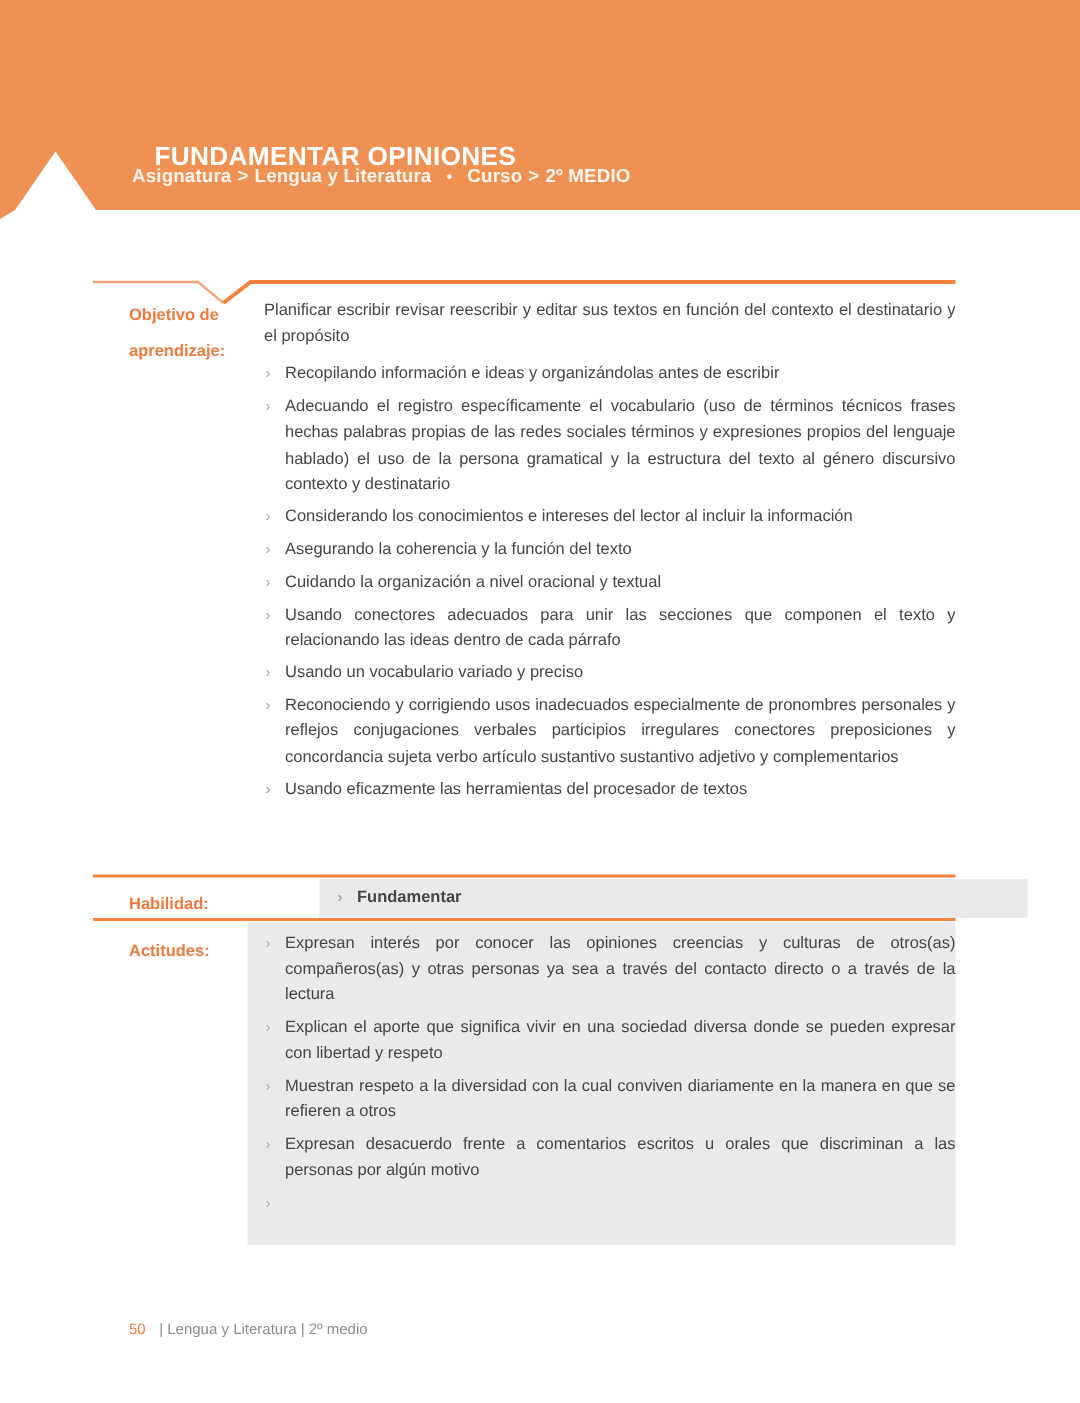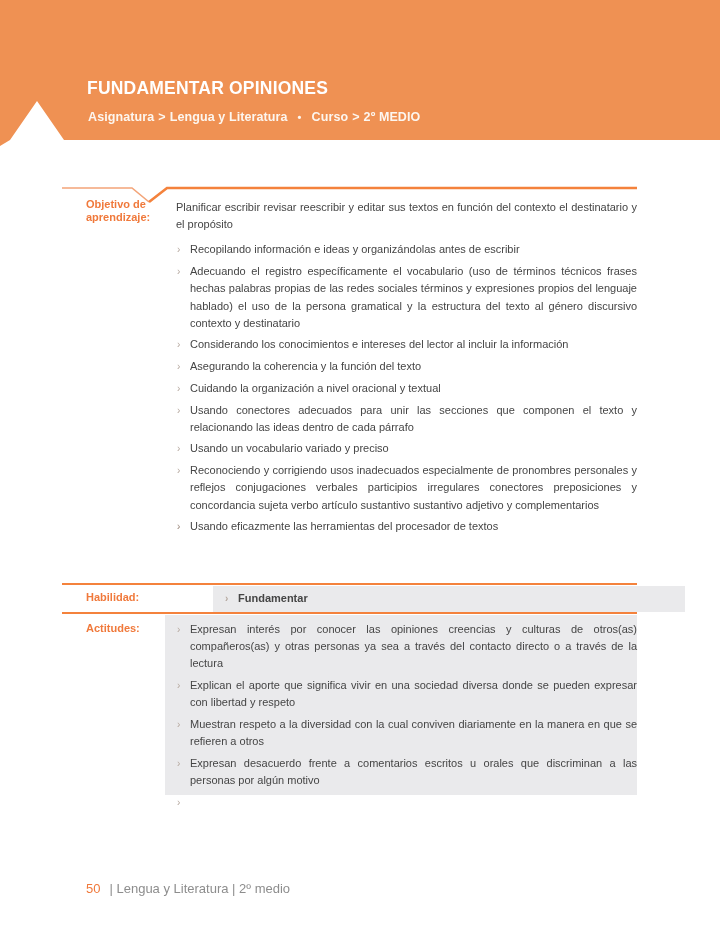--- a/index.html
+++ b/index.html
@@ -4,40 +4,40 @@
 <style>
   html,body{margin:0;padding:0;}
   body{
     width:720px;height:935px;position:relative;background:#ffffff;
     font-family:"Liberation Sans","DejaVu Sans",sans-serif;
     color:#454545;overflow:hidden;
   }
   
   .band-svg{position:absolute;top:0;left:0;display:block;}
   .hdr-title{
-    position:absolute;left:87px;top:78px;margin:0;
+    position:absolute;left:87px;top:78px;margin:16px;
     font-size:17.5px;font-weight:bold;letter-spacing:.2px;color:#ffffff;
   }
   .hdr-crumbs{
     position:absolute;left:88px;top:110px;
     font-size:12.5px;font-weight:bold;color:#fdf6ef;letter-spacing:.1px;
   }
   .hdr-crumbs .sep{margin:0 4px;}
   .hdr-crumbs .dot{margin:0 10px;font-size:11px;}
   
   .divider-svg{position:absolute;top:184px;left:0;display:block;}
   
   .rule{position:absolute;left:62px;width:575px;height:2px;background:#f4823c;}
   .rule-1{top:583px;}
   .rule-2{top:612px;}
   
   .section{position:absolute;left:0;width:720px;display:flex;box-sizing:border-box;}
   .sec-label{
     width:165px;box-sizing:border-box;padding-left:86px;flex:none;
-    font-size:11px;line-height:13px;font-weight:bold;color:#f0793b;
+    font-size:11px;line-height:24px;font-weight:bold;color:#f0793b;
   }
   .sec-content{
     width:472px;box-sizing:border-box;flex:none;
     font-size:11px;line-height:17.2px;color:#454545;
   }
   .sec-objetivo{top:198px;}
   .sec-objetivo .sec-content{padding-left:11px;}
   .oa-line{margin:0;}
   .oa-code{font-weight:bold;margin-right:4px;}
   .desc{margin:1px 0 0 0;text-align:justify;}
@@ -46,27 +46,27 @@
     position:relative;padding-left:14px;margin:0 0 4.5px 0;text-align:justify;
   }
   .bullet-glyph{
     position:absolute;left:1px;top:0;color:#b5a89f;font-size:10px;line-height:17px;
   }
   .sec-habilidad{top:586px;height:26px;gap:48px;}
   .sec-habilidad .sec-label{padding-top:5px;}
   .sec-habilidad .sec-content{background:#eaeaec;padding:4px 0 0 11px;}
   .sec-habilidad ul.bullets{margin:0;}
   .sec-habilidad li{font-weight:bold;margin:0;}
-  .sec-actitudes{top:615px;height:180px;}
+  .sec-actitudes{top:615px;height:215px;}
   .sec-actitudes .sec-label{padding-top:7px;}
   .sec-actitudes .sec-content{background:#eaeaec;padding:6px 0 0 11px;}
   .sec-actitudes ul.bullets{margin:0;}
   .sec-actitudes li{margin-bottom:5px;}
   
-  .footer{position:absolute;left:86px;top:881px;font-size:13px;color:#8d8d8d;}
+  .footer{position:absolute;left:86px;top:881px;font-size:10px;color:#8d8d8d;}
   .page-num{color:#f0793b;margin-right:9px;}
 </style>
 </head>
 <body>
 
 <svg class="band-svg" width="720" height="160" viewBox="0 0 720 160" aria-hidden="true">
   <polygon points="0,0 720,0 720,140 64,140 37,101 10,140 0,146" fill="#ef9153"></polygon>
 </svg>
 
 <h1 class="hdr-title">FUNDAMENTAR OPINIONES</h1>

